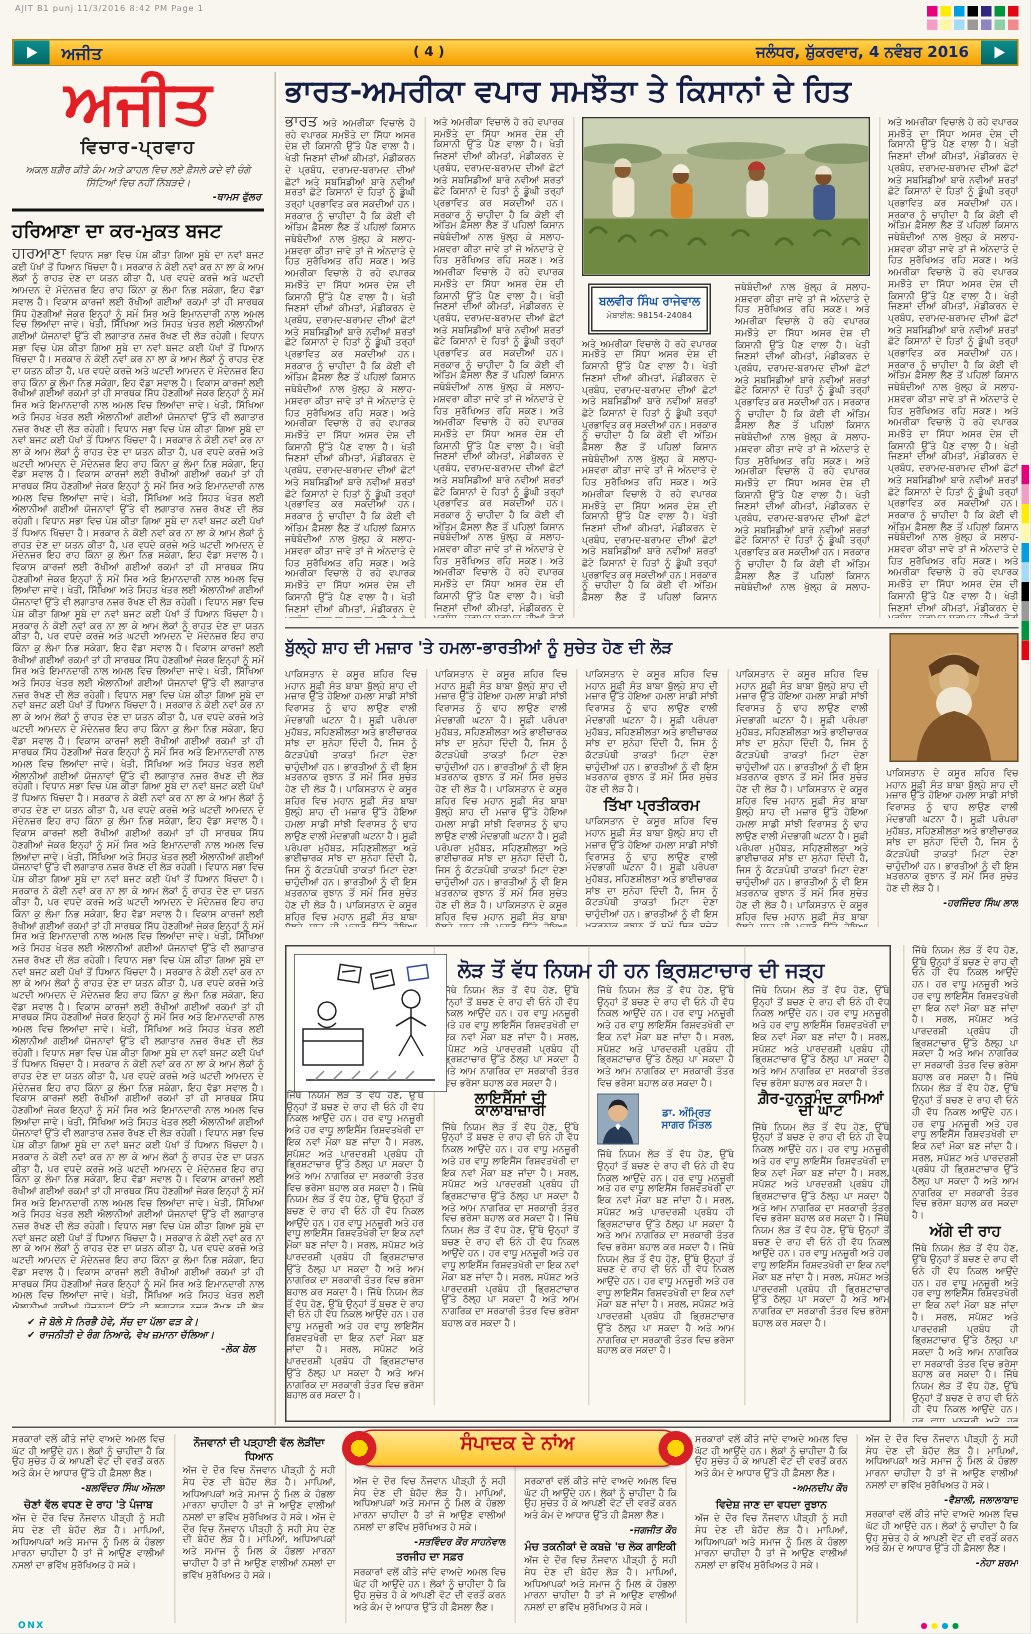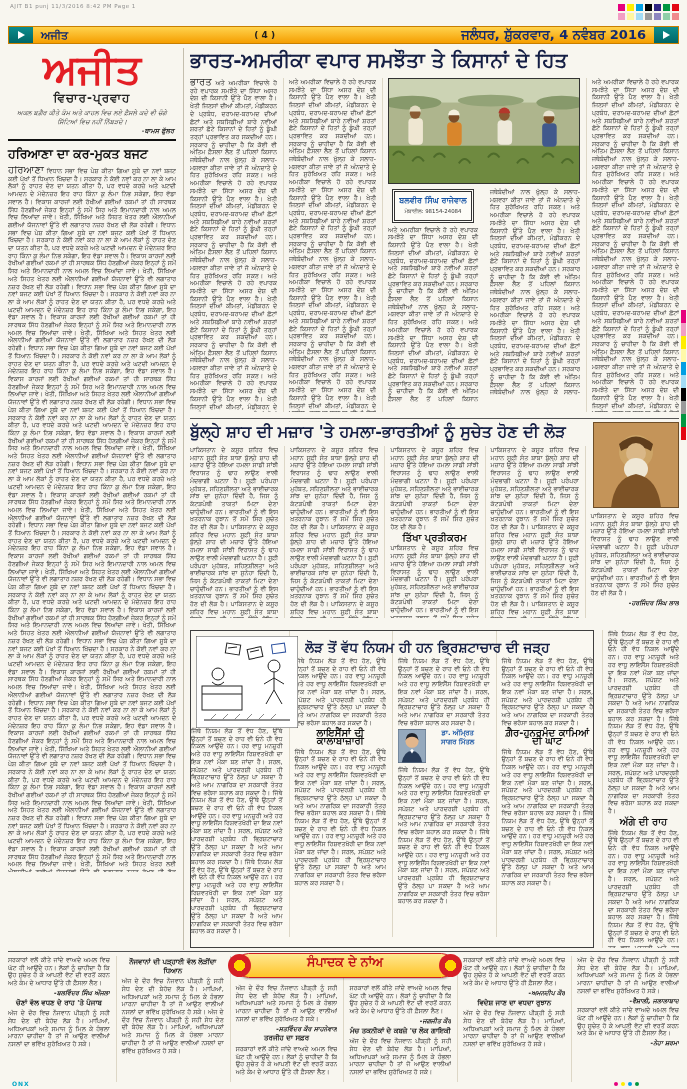--- a/index.html
+++ b/index.html
@@ -17,21 +17,21 @@
   .br-dots{position:absolute;right:48px;top:1082px;display:flex;gap:3px}
   .br-dots span{width:4px;height:4px;border-radius:50%;display:block}
   
   .topbar{position:absolute;left:8px;top:26px;width:671px;height:18px;display:flex;align-items:center;
           background:linear-gradient(#ffd34e,#f59e00);border:1px solid #c87e00}
   .tb-end{width:24px;height:100%;background:linear-gradient(#0d8d8d,#066)
           ;display:flex;align-items:center;justify-content:center;flex:0 0 auto}
   .tri{width:0;height:0;border-top:4px solid transparent;border-bottom:4px solid transparent;border-left:7px solid #fff}
   .tb-paper{font-weight:bold;font-size:11px;color:#122a6e;margin-left:8px}
   .tb-page{flex:1;text-align:center;font-size:9px;font-weight:bold;color:#1e1e1e}
-  .tb-date{font-weight:bold;font-size:13px;color:#122a6e;margin-right:8px}
+  .tb-date{font-weight:bold;font-size:10px;color:#122a6e;margin-right:8px}
   
   .txtbase{font-size:6.2px;line-height:7.7px;text-align:justify;color:#242424;overflow:hidden}
   .cols{display:flex}
   .cols > div{flex:1;overflow:hidden}
   .cols > div + div{border-left:1px solid #ddd7c6;padding-left:5px;margin-left:6px}
   .sub{font-weight:bold;text-align:center;font-size:10px;margin:3px 0;color:#111}
   .sign{font-weight:bold;font-style:italic;text-align:right;font-size:6.3px;margin:2px 0;color:#111}
   .lh{font-weight:bold;text-align:center;font-size:7px;line-height:8.6px;margin:2px 0;color:#111}
   
   .leftcol{position:absolute;left:8px;top:48px;width:176px;height:902px;border-right:1px solid #c4bead;padding-right:7px}
@@ -52,32 +52,32 @@
   .a1-mid{flex:0 0 198px !important}
   .ph1{width:100%;height:106px;border:1px solid #333;display:block}
   .midcols{column-count:2;column-gap:12px;height:222px;margin-top:4px;overflow:hidden}
   .authbox{border:3px double #333;padding:4px 2px;margin:1px 4px 3px;text-align:center;background:#fdfcf7}
   .authbox .an{color:#1553a5;font-weight:bold;font-size:8px;line-height:10px}
   .authbox .ap{font-size:5.4px;color:#333;margin-top:2px}
   
   .hrule{position:absolute;height:1px;background:#555}
   
   .art2{position:absolute;left:190px;top:422px;width:489px;height:202px}
-  .a2-head{font-size:16px;font-weight:bold;color:#141e44;padding-right:94px;white-space:nowrap;overflow:hidden;line-height:20px}
+  .a2-head{font-size:11px;font-weight:bold;color:#141e44;padding-right:94px;white-space:nowrap;overflow:hidden;line-height:20px}
   .ph2{position:absolute;right:0;top:0;width:86px;height:86px;display:block}
   .a2-body{margin-top:4px;height:172px}
   .a2-c5{padding-top:66px}
   
   .art3box{position:absolute;left:190px;top:630px;width:404px;height:318px;border:1.4px solid #3f3f3f;padding:0;background:#faf8f1}
   .ph3{position:absolute;left:5px;top:5px;width:102px;height:92px;display:block}
   .a3-head{position:absolute;left:114px;top:8px;right:6px;font-size:13.5px;line-height:17px;font-weight:bold;color:#141e44;white-space:nowrap;overflow:hidden}
   .a3-body{height:306px}
   .a3-c1{padding-top:96px}
   .a3-cn{padding-top:26px}
-  .auth3{display:flex;gap:0;align-items:flex-start;margin:3px 0}
+  .auth3{display:flex;gap:0;align-items:center;margin:3px 0}
   .ph4{width:28px;height:34px;flex:0 0 auto;display:block}
   .auth3 .an{color:#1553a5;font-weight:bold;font-size:6.8px;line-height:8.5px;text-align:center;flex:1}
   .art3side{position:absolute;left:602px;top:630px;width:77px;height:318px;border-left:1px solid #ddd7c6;padding-left:5px;overflow:hidden}
   
   .letters{position:absolute;left:8px;top:956px;width:671px;height:126px}
   .l-body{height:126px}
   .l-pad{padding-top:28px}
   .banner{position:absolute;left:228px;top:-3px;width:218px;height:25px;display:flex;align-items:flex-start;justify-content:center;
           background:linear-gradient(#ffe792,#ffc527);border:1.5px solid #cf1c24;border-radius:13px;z-index:3;box-shadow:0 1px 2px rgba(0,0,0,.3)}
   .banner .b-text{color:#c00d16;font-weight:bold;font-size:12.5px}
@@ -124,20 +124,25 @@
   <div class="leftcol">
     <div class="m-title">ਅਜੀਤ</div>
     <div class="m-sub">ਵਿਚਾਰ-ਪ੍ਰਵਾਹ</div>
     <div class="m-quote">ਅਕਲ ਬਗ਼ੈਰ ਕੀਤੇ ਕੰਮ ਅਤੇ ਕਾਹਲ ਵਿਚ ਲਏ ਫ਼ੈਸਲੇ ਕਦੇ ਵੀ ਚੰਗੇ ਸਿੱਟਿਆਂ ਵਿਚ ਨਹੀਂ ਨਿੱਬੜਦੇ।</div>
     <div class="m-qauth">-ਥਾਮਸ ਫੁੱਲਰ</div>
     <div class="m-rule"></div>
     <div class="ed-title">ਹਰਿਆਣਾ ਦਾ ਕਰ-ਮੁਕਤ ਬਜਟ</div>
     <div class="ed-body txtbase">
       <strong class="lead">ਹਰਿਆਣਾ</strong>
       <span>ਵਿਧਾਨ ਸਭਾ ਵਿਚ ਪੇਸ਼ ਕੀਤਾ ਗਿਆ ਸੂਬੇ ਦਾ ਨਵਾਂ ਬਜਟ ਕਈ ਪੱਖਾਂ ਤੋਂ ਧਿਆਨ ਖਿੱਚਦਾ ਹੈ। ਸਰਕਾਰ ਨੇ ਕੋਈ ਨਵਾਂ ਕਰ ਨਾ ਲਾ ਕੇ ਆਮ ਲੋਕਾਂ ਨੂੰ ਰਾਹਤ ਦੇਣ ਦਾ ਯਤਨ ਕੀਤਾ ਹੈ, ਪਰ ਵਧਦੇ ਕਰਜ਼ੇ ਅਤੇ ਘਟਦੀ ਆਮਦਨ ਦੇ ਮੱਦੇਨਜ਼ਰ ਇਹ ਰਾਹ ਕਿੰਨਾ ਕੁ ਲੰਮਾ ਨਿਭ ਸਕੇਗਾ, ਇਹ ਵੱਡਾ ਸਵਾਲ ਹੈ। ਵਿਕਾਸ ਕਾਰਜਾਂ ਲਈ ਰੱਖੀਆਂ ਗਈਆਂ ਰਕਮਾਂ ਤਾਂ ਹੀ ਸਾਰਥਕ ਸਿੱਧ ਹੋਣਗੀਆਂ ਜੇਕਰ ਇਨ੍ਹਾਂ ਨੂੰ ਸਮੇਂ ਸਿਰ ਅਤੇ ਇਮਾਨਦਾਰੀ ਨਾਲ ਅਮਲ ਵਿਚ ਲਿਆਂਦਾ ਜਾਵੇ। ਖੇਤੀ, ਸਿੱਖਿਆ ਅਤੇ ਸਿਹਤ ਖੇਤਰ ਲਈ ਐਲਾਨੀਆਂ ਗਈਆਂ ਯੋਜਨਾਵਾਂ ਉੱਤੇ ਵੀ ਲਗਾਤਾਰ ਨਜ਼ਰ ਰੱਖਣ ਦੀ ਲੋੜ ਰਹੇਗੀ। ਵਿਧਾਨ ਸਭਾ ਵਿਚ ਪੇਸ਼ ਕੀਤਾ ਗਿਆ ਸੂਬੇ ਦਾ ਨਵਾਂ ਬਜਟ ਕਈ ਪੱਖਾਂ ਤੋਂ ਧਿਆਨ ਖਿੱਚਦਾ ਹੈ। ਸਰਕਾਰ ਨੇ ਕੋਈ ਨਵਾਂ ਕਰ ਨਾ ਲਾ ਕੇ ਆਮ ਲੋਕਾਂ ਨੂੰ ਰਾਹਤ ਦੇਣ ਦਾ ਯਤਨ ਕੀਤਾ ਹੈ, ਪਰ ਵਧਦੇ ਕਰਜ਼ੇ ਅਤੇ ਘਟਦੀ ਆਮਦਨ ਦੇ ਮੱਦੇਨਜ਼ਰ ਇਹ ਰਾਹ ਕਿੰਨਾ ਕੁ ਲੰਮਾ ਨਿਭ ਸਕੇਗਾ, ਇਹ ਵੱਡਾ ਸਵਾਲ ਹੈ। ਵਿਕਾਸ ਕਾਰਜਾਂ ਲਈ ਰੱਖੀਆਂ ਗਈਆਂ ਰਕਮਾਂ ਤਾਂ ਹੀ ਸਾਰਥਕ ਸਿੱਧ ਹੋਣਗੀਆਂ ਜੇਕਰ ਇਨ੍ਹਾਂ ਨੂੰ ਸਮੇਂ ਸਿਰ ਅਤੇ ਇਮਾਨਦਾਰੀ ਨਾਲ ਅਮਲ ਵਿਚ ਲਿਆਂਦਾ ਜਾਵੇ। ਖੇਤੀ, ਸਿੱਖਿਆ ਅਤੇ ਸਿਹਤ ਖੇਤਰ ਲਈ ਐਲਾਨੀਆਂ ਗਈਆਂ ਯੋਜਨਾਵਾਂ ਉੱਤੇ ਵੀ ਲਗਾਤਾਰ ਨਜ਼ਰ ਰੱਖਣ ਦੀ ਲੋੜ ਰਹੇਗੀ। ਵਿਧਾਨ ਸਭਾ ਵਿਚ ਪੇਸ਼ ਕੀਤਾ ਗਿਆ ਸੂਬੇ ਦਾ ਨਵਾਂ ਬਜਟ ਕਈ ਪੱਖਾਂ ਤੋਂ ਧਿਆਨ ਖਿੱਚਦਾ ਹੈ। ਸਰਕਾਰ ਨੇ ਕੋਈ ਨਵਾਂ ਕਰ ਨਾ ਲਾ ਕੇ ਆਮ ਲੋਕਾਂ ਨੂੰ ਰਾਹਤ ਦੇਣ ਦਾ ਯਤਨ ਕੀਤਾ ਹੈ, ਪਰ ਵਧਦੇ ਕਰਜ਼ੇ ਅਤੇ ਘਟਦੀ ਆਮਦਨ ਦੇ ਮੱਦੇਨਜ਼ਰ ਇਹ ਰਾਹ ਕਿੰਨਾ ਕੁ ਲੰਮਾ ਨਿਭ ਸਕੇਗਾ, ਇਹ ਵੱਡਾ ਸਵਾਲ ਹੈ। ਵਿਕਾਸ ਕਾਰਜਾਂ ਲਈ ਰੱਖੀਆਂ ਗਈਆਂ ਰਕਮਾਂ ਤਾਂ ਹੀ ਸਾਰਥਕ ਸਿੱਧ ਹੋਣਗੀਆਂ ਜੇਕਰ ਇਨ੍ਹਾਂ ਨੂੰ ਸਮੇਂ ਸਿਰ ਅਤੇ ਇਮਾਨਦਾਰੀ ਨਾਲ ਅਮਲ ਵਿਚ ਲਿਆਂਦਾ ਜਾਵੇ। ਖੇਤੀ, ਸਿੱਖਿਆ ਅਤੇ ਸਿਹਤ ਖੇਤਰ ਲਈ ਐਲਾਨੀਆਂ ਗਈਆਂ ਯੋਜਨਾਵਾਂ ਉੱਤੇ ਵੀ ਲਗਾਤਾਰ ਨਜ਼ਰ ਰੱਖਣ ਦੀ ਲੋੜ ਰਹੇਗੀ। ਵਿਧਾਨ ਸਭਾ ਵਿਚ ਪੇਸ਼ ਕੀਤਾ ਗਿਆ ਸੂਬੇ ਦਾ ਨਵਾਂ ਬਜਟ ਕਈ ਪੱਖਾਂ ਤੋਂ ਧਿਆਨ ਖਿੱਚਦਾ ਹੈ। ਸਰਕਾਰ ਨੇ ਕੋਈ ਨਵਾਂ ਕਰ ਨਾ ਲਾ ਕੇ ਆਮ ਲੋਕਾਂ ਨੂੰ ਰਾਹਤ ਦੇਣ ਦਾ ਯਤਨ ਕੀਤਾ ਹੈ, ਪਰ ਵਧਦੇ ਕਰਜ਼ੇ ਅਤੇ ਘਟਦੀ ਆਮਦਨ ਦੇ ਮੱਦੇਨਜ਼ਰ ਇਹ ਰਾਹ ਕਿੰਨਾ ਕੁ ਲੰਮਾ ਨਿਭ ਸਕੇਗਾ, ਇਹ ਵੱਡਾ ਸਵਾਲ ਹੈ। ਵਿਕਾਸ ਕਾਰਜਾਂ ਲਈ ਰੱਖੀਆਂ ਗਈਆਂ ਰਕਮਾਂ ਤਾਂ ਹੀ ਸਾਰਥਕ ਸਿੱਧ ਹੋਣਗੀਆਂ ਜੇਕਰ ਇਨ੍ਹਾਂ ਨੂੰ ਸਮੇਂ ਸਿਰ ਅਤੇ ਇਮਾਨਦਾਰੀ ਨਾਲ ਅਮਲ ਵਿਚ ਲਿਆਂਦਾ ਜਾਵੇ। ਖੇਤੀ, ਸਿੱਖਿਆ ਅਤੇ ਸਿਹਤ ਖੇਤਰ ਲਈ ਐਲਾਨੀਆਂ ਗਈਆਂ ਯੋਜਨਾਵਾਂ ਉੱਤੇ ਵੀ ਲਗਾਤਾਰ ਨਜ਼ਰ ਰੱਖਣ ਦੀ ਲੋੜ ਰਹੇਗੀ। ਵਿਧਾਨ ਸਭਾ ਵਿਚ ਪੇਸ਼ ਕੀਤਾ ਗਿਆ ਸੂਬੇ ਦਾ ਨਵਾਂ ਬਜਟ ਕਈ ਪੱਖਾਂ ਤੋਂ ਧਿਆਨ ਖਿੱਚਦਾ ਹੈ। ਸਰਕਾਰ ਨੇ ਕੋਈ ਨਵਾਂ ਕਰ ਨਾ ਲਾ ਕੇ ਆਮ ਲੋਕਾਂ ਨੂੰ ਰਾਹਤ ਦੇਣ ਦਾ ਯਤਨ ਕੀਤਾ ਹੈ, ਪਰ ਵਧਦੇ ਕਰਜ਼ੇ ਅਤੇ ਘਟਦੀ ਆਮਦਨ ਦੇ ਮੱਦੇਨਜ਼ਰ ਇਹ ਰਾਹ ਕਿੰਨਾ ਕੁ ਲੰਮਾ ਨਿਭ ਸਕੇਗਾ, ਇਹ ਵੱਡਾ ਸਵਾਲ ਹੈ। ਵਿਕਾਸ ਕਾਰਜਾਂ ਲਈ ਰੱਖੀਆਂ ਗਈਆਂ ਰਕਮਾਂ ਤਾਂ ਹੀ ਸਾਰਥਕ ਸਿੱਧ ਹੋਣਗੀਆਂ ਜੇਕਰ ਇਨ੍ਹਾਂ ਨੂੰ ਸਮੇਂ ਸਿਰ ਅਤੇ ਇਮਾਨਦਾਰੀ ਨਾਲ ਅਮਲ ਵਿਚ ਲਿਆਂਦਾ ਜਾਵੇ। ਖੇਤੀ, ਸਿੱਖਿਆ ਅਤੇ ਸਿਹਤ ਖੇਤਰ ਲਈ ਐਲਾਨੀਆਂ ਗਈਆਂ ਯੋਜਨਾਵਾਂ ਉੱਤੇ ਵੀ ਲਗਾਤਾਰ ਨਜ਼ਰ ਰੱਖਣ ਦੀ ਲੋੜ ਰਹੇਗੀ। ਵਿਧਾਨ ਸਭਾ ਵਿਚ ਪੇਸ਼ ਕੀਤਾ ਗਿਆ ਸੂਬੇ ਦਾ ਨਵਾਂ ਬਜਟ ਕਈ ਪੱਖਾਂ ਤੋਂ ਧਿਆਨ ਖਿੱਚਦਾ ਹੈ। ਸਰਕਾਰ ਨੇ ਕੋਈ ਨਵਾਂ ਕਰ ਨਾ ਲਾ ਕੇ ਆਮ ਲੋਕਾਂ ਨੂੰ ਰਾਹਤ ਦੇਣ ਦਾ ਯਤਨ ਕੀਤਾ ਹੈ, ਪਰ ਵਧਦੇ ਕਰਜ਼ੇ ਅਤੇ ਘਟਦੀ ਆਮਦਨ ਦੇ ਮੱਦੇਨਜ਼ਰ ਇਹ ਰਾਹ ਕਿੰਨਾ ਕੁ ਲੰਮਾ ਨਿਭ ਸਕੇਗਾ, ਇਹ ਵੱਡਾ ਸਵਾਲ ਹੈ। ਵਿਕਾਸ ਕਾਰਜਾਂ ਲਈ ਰੱਖੀਆਂ ਗਈਆਂ ਰਕਮਾਂ ਤਾਂ ਹੀ ਸਾਰਥਕ ਸਿੱਧ ਹੋਣਗੀਆਂ ਜੇਕਰ ਇਨ੍ਹਾਂ ਨੂੰ ਸਮੇਂ ਸਿਰ ਅਤੇ ਇਮਾਨਦਾਰੀ ਨਾਲ ਅਮਲ ਵਿਚ ਲਿਆਂਦਾ ਜਾਵੇ। ਖੇਤੀ, ਸਿੱਖਿਆ ਅਤੇ ਸਿਹਤ ਖੇਤਰ ਲਈ ਐਲਾਨੀਆਂ ਗਈਆਂ ਯੋਜਨਾਵਾਂ ਉੱਤੇ ਵੀ ਲਗਾਤਾਰ ਨਜ਼ਰ ਰੱਖਣ ਦੀ ਲੋੜ ਰਹੇਗੀ। ਵਿਧਾਨ ਸਭਾ ਵਿਚ ਪੇਸ਼ ਕੀਤਾ ਗਿਆ ਸੂਬੇ ਦਾ ਨਵਾਂ ਬਜਟ ਕਈ ਪੱਖਾਂ ਤੋਂ ਧਿਆਨ ਖਿੱਚਦਾ ਹੈ। ਸਰਕਾਰ ਨੇ ਕੋਈ ਨਵਾਂ ਕਰ ਨਾ ਲਾ ਕੇ ਆਮ ਲੋਕਾਂ ਨੂੰ ਰਾਹਤ ਦੇਣ ਦਾ ਯਤਨ ਕੀਤਾ ਹੈ, ਪਰ ਵਧਦੇ ਕਰਜ਼ੇ ਅਤੇ ਘਟਦੀ ਆਮਦਨ ਦੇ ਮੱਦੇਨਜ਼ਰ ਇਹ ਰਾਹ ਕਿੰਨਾ ਕੁ ਲੰਮਾ ਨਿਭ ਸਕੇਗਾ, ਇਹ ਵੱਡਾ ਸਵਾਲ ਹੈ। ਵਿਕਾਸ ਕਾਰਜਾਂ ਲਈ ਰੱਖੀਆਂ ਗਈਆਂ ਰਕਮਾਂ ਤਾਂ ਹੀ ਸਾਰਥਕ ਸਿੱਧ ਹੋਣਗੀਆਂ ਜੇਕਰ ਇਨ੍ਹਾਂ ਨੂੰ ਸਮੇਂ ਸਿਰ ਅਤੇ ਇਮਾਨਦਾਰੀ ਨਾਲ ਅਮਲ ਵਿਚ ਲਿਆਂਦਾ ਜਾਵੇ। ਖੇਤੀ, ਸਿੱਖਿਆ ਅਤੇ ਸਿਹਤ ਖੇਤਰ ਲਈ ਐਲਾਨੀਆਂ ਗਈਆਂ ਯੋਜਨਾਵਾਂ ਉੱਤੇ ਵੀ ਲਗਾਤਾਰ ਨਜ਼ਰ ਰੱਖਣ ਦੀ ਲੋੜ ਰਹੇਗੀ। ਵਿਧਾਨ ਸਭਾ ਵਿਚ ਪੇਸ਼ ਕੀਤਾ ਗਿਆ ਸੂਬੇ ਦਾ ਨਵਾਂ ਬਜਟ ਕਈ ਪੱਖਾਂ ਤੋਂ ਧਿਆਨ ਖਿੱਚਦਾ ਹੈ। ਸਰਕਾਰ ਨੇ ਕੋਈ ਨਵਾਂ ਕਰ ਨਾ ਲਾ ਕੇ ਆਮ ਲੋਕਾਂ ਨੂੰ ਰਾਹਤ ਦੇਣ ਦਾ ਯਤਨ ਕੀਤਾ ਹੈ, ਪਰ ਵਧਦੇ ਕਰਜ਼ੇ ਅਤੇ ਘਟਦੀ ਆਮਦਨ ਦੇ ਮੱਦੇਨਜ਼ਰ ਇਹ ਰਾਹ ਕਿੰਨਾ ਕੁ ਲੰਮਾ ਨਿਭ ਸਕੇਗਾ, ਇਹ ਵੱਡਾ ਸਵਾਲ ਹੈ। ਵਿਕਾਸ ਕਾਰਜਾਂ ਲਈ ਰੱਖੀਆਂ ਗਈਆਂ ਰਕਮਾਂ ਤਾਂ ਹੀ ਸਾਰਥਕ ਸਿੱਧ ਹੋਣਗੀਆਂ ਜੇਕਰ ਇਨ੍ਹਾਂ ਨੂੰ ਸਮੇਂ ਸਿਰ ਅਤੇ ਇਮਾਨਦਾਰੀ ਨਾਲ ਅਮਲ ਵਿਚ ਲਿਆਂਦਾ ਜਾਵੇ। ਖੇਤੀ, ਸਿੱਖਿਆ ਅਤੇ ਸਿਹਤ ਖੇਤਰ ਲਈ ਐਲਾਨੀਆਂ ਗਈਆਂ ਯੋਜਨਾਵਾਂ ਉੱਤੇ ਵੀ ਲਗਾਤਾਰ ਨਜ਼ਰ ਰੱਖਣ ਦੀ ਲੋੜ ਰਹੇਗੀ। ਵਿਧਾਨ ਸਭਾ ਵਿਚ ਪੇਸ਼ ਕੀਤਾ ਗਿਆ ਸੂਬੇ ਦਾ ਨਵਾਂ ਬਜਟ ਕਈ ਪੱਖਾਂ ਤੋਂ ਧਿਆਨ ਖਿੱਚਦਾ ਹੈ। ਸਰਕਾਰ ਨੇ ਕੋਈ ਨਵਾਂ ਕਰ ਨਾ ਲਾ ਕੇ ਆਮ ਲੋਕਾਂ ਨੂੰ ਰਾਹਤ ਦੇਣ ਦਾ ਯਤਨ ਕੀਤਾ ਹੈ, ਪਰ ਵਧਦੇ ਕਰਜ਼ੇ ਅਤੇ ਘਟਦੀ ਆਮਦਨ ਦੇ ਮੱਦੇਨਜ਼ਰ ਇਹ ਰਾਹ ਕਿੰਨਾ ਕੁ ਲੰਮਾ ਨਿਭ ਸਕੇਗਾ, ਇਹ ਵੱਡਾ ਸਵਾਲ ਹੈ। ਵਿਕਾਸ ਕਾਰਜਾਂ ਲਈ ਰੱਖੀਆਂ ਗਈਆਂ ਰਕਮਾਂ ਤਾਂ ਹੀ ਸਾਰਥਕ ਸਿੱਧ ਹੋਣਗੀਆਂ ਜੇਕਰ ਇਨ੍ਹਾਂ ਨੂੰ ਸਮੇਂ ਸਿਰ ਅਤੇ ਇਮਾਨਦਾਰੀ ਨਾਲ ਅਮਲ ਵਿਚ ਲਿਆਂਦਾ ਜਾਵੇ। ਖੇਤੀ, ਸਿੱਖਿਆ ਅਤੇ ਸਿਹਤ ਖੇਤਰ ਲਈ ਐਲਾਨੀਆਂ ਗਈਆਂ ਯੋਜਨਾਵਾਂ ਉੱਤੇ ਵੀ ਲਗਾਤਾਰ ਨਜ਼ਰ ਰੱਖਣ ਦੀ ਲੋੜ ਰਹੇਗੀ। ਵਿਧਾਨ ਸਭਾ ਵਿਚ ਪੇਸ਼ ਕੀਤਾ ਗਿਆ ਸੂਬੇ ਦਾ ਨਵਾਂ ਬਜਟ ਕਈ ਪੱਖਾਂ ਤੋਂ ਧਿਆਨ ਖਿੱਚਦਾ ਹੈ। ਸਰਕਾਰ ਨੇ ਕੋਈ ਨਵਾਂ ਕਰ ਨਾ ਲਾ ਕੇ ਆਮ ਲੋਕਾਂ ਨੂੰ ਰਾਹਤ ਦੇਣ ਦਾ ਯਤਨ ਕੀਤਾ ਹੈ, ਪਰ ਵਧਦੇ ਕਰਜ਼ੇ ਅਤੇ ਘਟਦੀ ਆਮਦਨ ਦੇ ਮੱਦੇਨਜ਼ਰ ਇਹ ਰਾਹ ਕਿੰਨਾ ਕੁ ਲੰਮਾ ਨਿਭ ਸਕੇਗਾ, ਇਹ ਵੱਡਾ ਸਵਾਲ ਹੈ। ਵਿਕਾਸ ਕਾਰਜਾਂ ਲਈ ਰੱਖੀਆਂ ਗਈਆਂ ਰਕਮਾਂ ਤਾਂ ਹੀ ਸਾਰਥਕ ਸਿੱਧ ਹੋਣਗੀਆਂ ਜੇਕਰ ਇਨ੍ਹਾਂ ਨੂੰ ਸਮੇਂ ਸਿਰ ਅਤੇ ਇਮਾਨਦਾਰੀ ਨਾਲ ਅਮਲ ਵਿਚ ਲਿਆਂਦਾ ਜਾਵੇ। ਖੇਤੀ, ਸਿੱਖਿਆ ਅਤੇ ਸਿਹਤ ਖੇਤਰ ਲਈ ਐਲਾਨੀਆਂ ਗਈਆਂ ਯੋਜਨਾਵਾਂ ਉੱਤੇ ਵੀ ਲਗਾਤਾਰ ਨਜ਼ਰ ਰੱਖਣ ਦੀ ਲੋੜ ਰਹੇਗੀ। ਵਿਧਾਨ ਸਭਾ ਵਿਚ ਪੇਸ਼ ਕੀਤਾ ਗਿਆ ਸੂਬੇ ਦਾ ਨਵਾਂ ਬਜਟ ਕਈ ਪੱਖਾਂ ਤੋਂ ਧਿਆਨ ਖਿੱਚਦਾ ਹੈ। ਸਰਕਾਰ ਨੇ ਕੋਈ ਨਵਾਂ ਕਰ ਨਾ ਲਾ ਕੇ ਆਮ ਲੋਕਾਂ ਨੂੰ ਰਾਹਤ ਦੇਣ ਦਾ ਯਤਨ ਕੀਤਾ ਹੈ, ਪਰ ਵਧਦੇ ਕਰਜ਼ੇ ਅਤੇ ਘਟਦੀ ਆਮਦਨ ਦੇ ਮੱਦੇਨਜ਼ਰ ਇਹ ਰਾਹ ਕਿੰਨਾ ਕੁ ਲੰਮਾ ਨਿਭ ਸਕੇਗਾ, ਇਹ ਵੱਡਾ ਸਵਾਲ ਹੈ। ਵਿਕਾਸ ਕਾਰਜਾਂ ਲਈ ਰੱਖੀਆਂ ਗਈਆਂ ਰਕਮਾਂ ਤਾਂ ਹੀ ਸਾਰਥਕ ਸਿੱਧ ਹੋਣਗੀਆਂ ਜੇਕਰ ਇਨ੍ਹਾਂ ਨੂੰ ਸਮੇਂ ਸਿਰ ਅਤੇ ਇਮਾਨਦਾਰੀ ਨਾਲ ਅਮਲ ਵਿਚ ਲਿਆਂਦਾ ਜਾਵੇ। ਖੇਤੀ, ਸਿੱਖਿਆ ਅਤੇ ਸਿਹਤ ਖੇਤਰ ਲਈ ਐਲਾਨੀਆਂ ਗਈਆਂ ਯੋਜਨਾਵਾਂ ਉੱਤੇ ਵੀ ਲਗਾਤਾਰ ਨਜ਼ਰ ਰੱਖਣ ਦੀ ਲੋੜ ਰਹੇਗੀ। ਵਿਧਾਨ ਸਭਾ ਵਿਚ ਪੇਸ਼ ਕੀਤਾ ਗਿਆ ਸੂਬੇ ਦਾ ਨਵਾਂ ਬਜਟ ਕਈ ਪੱਖਾਂ ਤੋਂ ਧਿਆਨ ਖਿੱਚਦਾ ਹੈ। ਸਰਕਾਰ ਨੇ ਕੋਈ ਨਵਾਂ ਕਰ ਨਾ ਲਾ ਕੇ ਆਮ ਲੋਕਾਂ ਨੂੰ ਰਾਹਤ ਦੇਣ ਦਾ ਯਤਨ ਕੀਤਾ ਹੈ, ਪਰ ਵਧਦੇ ਕਰਜ਼ੇ ਅਤੇ ਘਟਦੀ ਆਮਦਨ ਦੇ ਮੱਦੇਨਜ਼ਰ ਇਹ ਰਾਹ ਕਿੰਨਾ ਕੁ ਲੰਮਾ ਨਿਭ ਸਕੇਗਾ, ਇਹ ਵੱਡਾ ਸਵਾਲ ਹੈ। ਵਿਕਾਸ ਕਾਰਜਾਂ ਲਈ ਰੱਖੀਆਂ ਗਈਆਂ ਰਕਮਾਂ ਤਾਂ ਹੀ ਸਾਰਥਕ ਸਿੱਧ ਹੋਣਗੀਆਂ ਜੇਕਰ ਇਨ੍ਹਾਂ ਨੂੰ ਸਮੇਂ ਸਿਰ ਅਤੇ ਇਮਾਨਦਾਰੀ ਨਾਲ ਅਮਲ ਵਿਚ ਲਿਆਂਦਾ ਜਾਵੇ। ਖੇਤੀ, ਸਿੱਖਿਆ ਅਤੇ ਸਿਹਤ ਖੇਤਰ ਲਈ ਐਲਾਨੀਆਂ ਗਈਆਂ ਯੋਜਨਾਵਾਂ ਉੱਤੇ ਵੀ ਲਗਾਤਾਰ ਨਜ਼ਰ ਰੱਖਣ ਦੀ ਲੋੜ ਰਹੇਗੀ।</span>
+    </div>
+    <div class="ed-poem">
+      <div>✔ ਜੋ ਬੋਲੇ ਸੋ ਨਿਰਭੈ ਹੋਵੇ, ਸੱਚ ਦਾ ਪੱਲਾ ਫੜ ਕੇ।</div>
+      <div>✔ ਰਾਜਨੀਤੀ ਦੇ ਰੰਗ ਨਿਆਰੇ, ਵੇਖ ਜ਼ਮਾਨਾ ਚੱਲਿਆ।</div>
+      <div class="pauth">-ਲੋਕ ਬੋਲ</div>
     </div>
   </div>
 
   <div class="art1">
     <div class="a1-head">ਭਾਰਤ-ਅਮਰੀਕਾ ਵਪਾਰ ਸਮਝੌਤਾ ਤੇ ਕਿਸਾਨਾਂ ਦੇ ਹਿਤ</div>
     <div class="cols a1-body txtbase">
       <div>
         <strong class="lead">ਭਾਰਤ</strong>
         <span>ਅਤੇ ਅਮਰੀਕਾ ਵਿਚਾਲੇ ਹੋ ਰਹੇ ਵਪਾਰਕ ਸਮਝੌਤੇ ਦਾ ਸਿੱਧਾ ਅਸਰ ਦੇਸ਼ ਦੀ ਕਿਸਾਨੀ ਉੱਤੇ ਪੈਣ ਵਾਲਾ ਹੈ। ਖੇਤੀ ਜਿਣਸਾਂ ਦੀਆਂ ਕੀਮਤਾਂ, ਮੰਡੀਕਰਨ ਦੇ ਪ੍ਰਬੰਧ, ਦਰਾਮਦ-ਬਰਾਮਦ ਦੀਆਂ ਛੋਟਾਂ ਅਤੇ ਸਬਸਿਡੀਆਂ ਬਾਰੇ ਨਵੀਆਂ ਸ਼ਰਤਾਂ ਛੋਟੇ ਕਿਸਾਨਾਂ ਦੇ ਹਿਤਾਂ ਨੂੰ ਡੂੰਘੀ ਤਰ੍ਹਾਂ ਪ੍ਰਭਾਵਿਤ ਕਰ ਸਕਦੀਆਂ ਹਨ। ਸਰਕਾਰ ਨੂੰ ਚਾਹੀਦਾ ਹੈ ਕਿ ਕੋਈ ਵੀ ਅੰਤਿਮ ਫ਼ੈਸਲਾ ਲੈਣ ਤੋਂ ਪਹਿਲਾਂ ਕਿਸਾਨ ਜਥੇਬੰਦੀਆਂ ਨਾਲ ਖੁੱਲ੍ਹ ਕੇ ਸਲਾਹ-ਮਸ਼ਵਰਾ ਕੀਤਾ ਜਾਵੇ ਤਾਂ ਜੋ ਅੰਨਦਾਤੇ ਦੇ ਹਿਤ ਸੁਰੱਖਿਅਤ ਰਹਿ ਸਕਣ। ਅਤੇ ਅਮਰੀਕਾ ਵਿਚਾਲੇ ਹੋ ਰਹੇ ਵਪਾਰਕ ਸਮਝੌਤੇ ਦਾ ਸਿੱਧਾ ਅਸਰ ਦੇਸ਼ ਦੀ ਕਿਸਾਨੀ ਉੱਤੇ ਪੈਣ ਵਾਲਾ ਹੈ। ਖੇਤੀ ਜਿਣਸਾਂ ਦੀਆਂ ਕੀਮਤਾਂ, ਮੰਡੀਕਰਨ ਦੇ ਪ੍ਰਬੰਧ, ਦਰਾਮਦ-ਬਰਾਮਦ ਦੀਆਂ ਛੋਟਾਂ ਅਤੇ ਸਬਸਿਡੀਆਂ ਬਾਰੇ ਨਵੀਆਂ ਸ਼ਰਤਾਂ ਛੋਟੇ ਕਿਸਾਨਾਂ ਦੇ ਹਿਤਾਂ ਨੂੰ ਡੂੰਘੀ ਤਰ੍ਹਾਂ ਪ੍ਰਭਾਵਿਤ ਕਰ ਸਕਦੀਆਂ ਹਨ। ਸਰਕਾਰ ਨੂੰ ਚਾਹੀਦਾ ਹੈ ਕਿ ਕੋਈ ਵੀ ਅੰਤਿਮ ਫ਼ੈਸਲਾ ਲੈਣ ਤੋਂ ਪਹਿਲਾਂ ਕਿਸਾਨ ਜਥੇਬੰਦੀਆਂ ਨਾਲ ਖੁੱਲ੍ਹ ਕੇ ਸਲਾਹ-ਮਸ਼ਵਰਾ ਕੀਤਾ ਜਾਵੇ ਤਾਂ ਜੋ ਅੰਨਦਾਤੇ ਦੇ ਹਿਤ ਸੁਰੱਖਿਅਤ ਰਹਿ ਸਕਣ। ਅਤੇ ਅਮਰੀਕਾ ਵਿਚਾਲੇ ਹੋ ਰਹੇ ਵਪਾਰਕ ਸਮਝੌਤੇ ਦਾ ਸਿੱਧਾ ਅਸਰ ਦੇਸ਼ ਦੀ ਕਿਸਾਨੀ ਉੱਤੇ ਪੈਣ ਵਾਲਾ ਹੈ। ਖੇਤੀ ਜਿਣਸਾਂ ਦੀਆਂ ਕੀਮਤਾਂ, ਮੰਡੀਕਰਨ ਦੇ ਪ੍ਰਬੰਧ, ਦਰਾਮਦ-ਬਰਾਮਦ ਦੀਆਂ ਛੋਟਾਂ ਅਤੇ ਸਬਸਿਡੀਆਂ ਬਾਰੇ ਨਵੀਆਂ ਸ਼ਰਤਾਂ ਛੋਟੇ ਕਿਸਾਨਾਂ ਦੇ ਹਿਤਾਂ ਨੂੰ ਡੂੰਘੀ ਤਰ੍ਹਾਂ ਪ੍ਰਭਾਵਿਤ ਕਰ ਸਕਦੀਆਂ ਹਨ। ਸਰਕਾਰ ਨੂੰ ਚਾਹੀਦਾ ਹੈ ਕਿ ਕੋਈ ਵੀ ਅੰਤਿਮ ਫ਼ੈਸਲਾ ਲੈਣ ਤੋਂ ਪਹਿਲਾਂ ਕਿਸਾਨ ਜਥੇਬੰਦੀਆਂ ਨਾਲ ਖੁੱਲ੍ਹ ਕੇ ਸਲਾਹ-ਮਸ਼ਵਰਾ ਕੀਤਾ ਜਾਵੇ ਤਾਂ ਜੋ ਅੰਨਦਾਤੇ ਦੇ ਹਿਤ ਸੁਰੱਖਿਅਤ ਰਹਿ ਸਕਣ। ਅਤੇ ਅਮਰੀਕਾ ਵਿਚਾਲੇ ਹੋ ਰਹੇ ਵਪਾਰਕ ਸਮਝੌਤੇ ਦਾ ਸਿੱਧਾ ਅਸਰ ਦੇਸ਼ ਦੀ ਕਿਸਾਨੀ ਉੱਤੇ ਪੈਣ ਵਾਲਾ ਹੈ। ਖੇਤੀ ਜਿਣਸਾਂ ਦੀਆਂ ਕੀਮਤਾਂ, ਮੰਡੀਕਰਨ ਦੇ ਪ੍ਰਬੰਧ, ਦਰਾਮਦ-ਬਰਾਮਦ ਦੀਆਂ ਛੋਟਾਂ ਅਤੇ ਸਬਸਿਡੀਆਂ ਬਾਰੇ ਨਵੀਆਂ ਸ਼ਰਤਾਂ ਛੋਟੇ ਕਿਸਾਨਾਂ ਦੇ ਹਿਤਾਂ ਨੂੰ ਡੂੰਘੀ ਤਰ੍ਹਾਂ ਪ੍ਰਭਾਵਿਤ ਕਰ ਸਕਦੀਆਂ ਹਨ। ਸਰਕਾਰ ਨੂੰ ਚਾਹੀਦਾ ਹੈ ਕਿ ਕੋਈ ਵੀ ਅੰਤਿਮ ਫ਼ੈਸਲਾ ਲੈਣ ਤੋਂ ਪਹਿਲਾਂ ਕਿਸਾਨ ਜਥੇਬੰਦੀਆਂ ਨਾਲ ਖੁੱਲ੍ਹ ਕੇ ਸਲਾਹ-ਮਸ਼ਵਰਾ ਕੀਤਾ ਜਾਵੇ ਤਾਂ ਜੋ ਅੰਨਦਾਤੇ ਦੇ ਹਿਤ ਸੁਰੱਖਿਅਤ ਰਹਿ ਸਕਣ।</span>
       </div>

